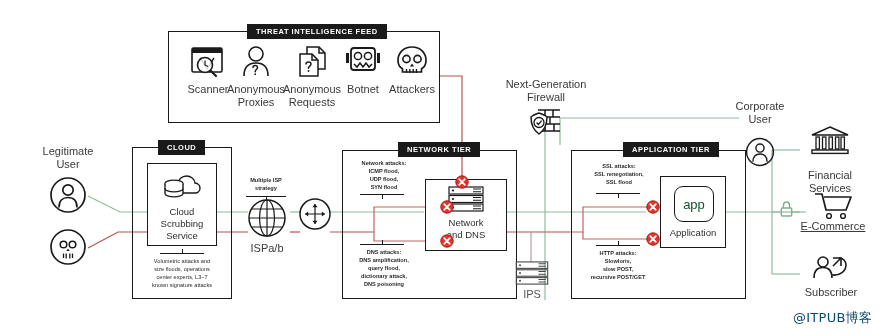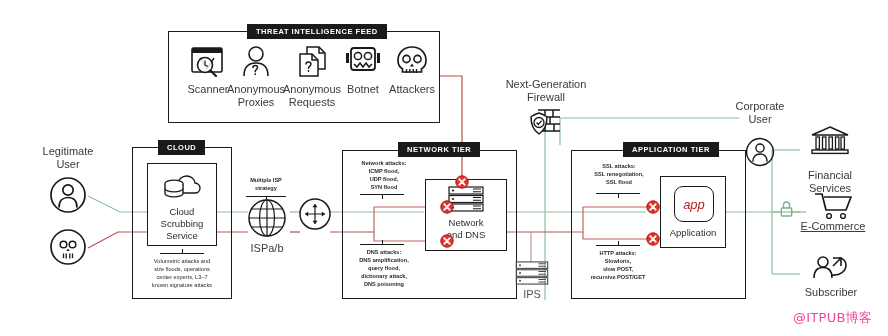--- a/index.html
+++ b/index.html
@@ -26,21 +26,21 @@
 
   
   .lbl { font-size:11px; line-height:1.22; text-align:center; color:#3a3a3a; white-space:nowrap; }
   .lbl-big { font-size:9.5px; line-height:1.25; text-align:center; color:#2e2e2e; }
   .attack { font-size:5.6px; line-height:1.45; text-align:center; color:#2b2b2b; white-space:nowrap; }
 
   .nodebox { border:1px solid #1a1a1a; background:#fff; }
   .tierbox { border:1px solid #1a1a1a; background:transparent; }
 
   .watermark {
-    font-size:13px; color:#ec4899; letter-spacing:.02em;
+    font-size:13px; color:#0c4a6e; letter-spacing:.02em;
     font-family:"DejaVu Sans", sans-serif;
   }
   svg { display:block; overflow:visible; }
 </style>
 </head>
 <body>
 
 <svg id="canvas" viewBox="0 0 888 336" width="888" height="336">
 
   <g fill="none" stroke="#8fbd9b" stroke-width="1.2">
@@ -322,21 +322,21 @@
 
 <div class="abs" style="left:596px; top:245px; width:44px; height:1px; background:#1a1a1a;"></div>
 <div class="abs" style="left:618px; top:241px; width:1px; height:5px; background:#1a1a1a;"></div>
 <div class="abs attack" style="left:574px; top:249px; width:88px; white-space:pre-line; font-weight:bold;">HTTP attacks:
 Slowloris,
 slow POST,
 recursive POST/GET</div>
 
 <div class="abs nodebox" style="left:660px; top:176px; width:66px; height:72px;">
   <div class="abs" style="left:13px; top:9px; width:40px; height:36px; border:1.5px solid #1a1a1a; border-radius:9px; display:flex; align-items:center; justify-content:center;">
-    <span style="font-size:13px; color:#b91c1c;font-style:italic;">app</span>
+    <span style="font-size:13px; color:#14532d;">app</span>
   </div>
   <div class="lbl-big" style="position:absolute; left:0; top:50px; width:100%;">Application</div>
 </div>
 
 <div class="abs" style="left:646px; top:200px;">
   <svg width="14" height="14" viewBox="0 0 14 14">
     <circle cx="7" cy="7" r="6.2" fill="#e8332a" stroke="#9c1d16" stroke-width="1"></circle>
     <path d="M4.2,4.2 L9.8,9.8 M9.8,4.2 L4.2,9.8" stroke="#fff" stroke-width="1.7" stroke-linecap="round"></path>
   </svg>
 </div>

